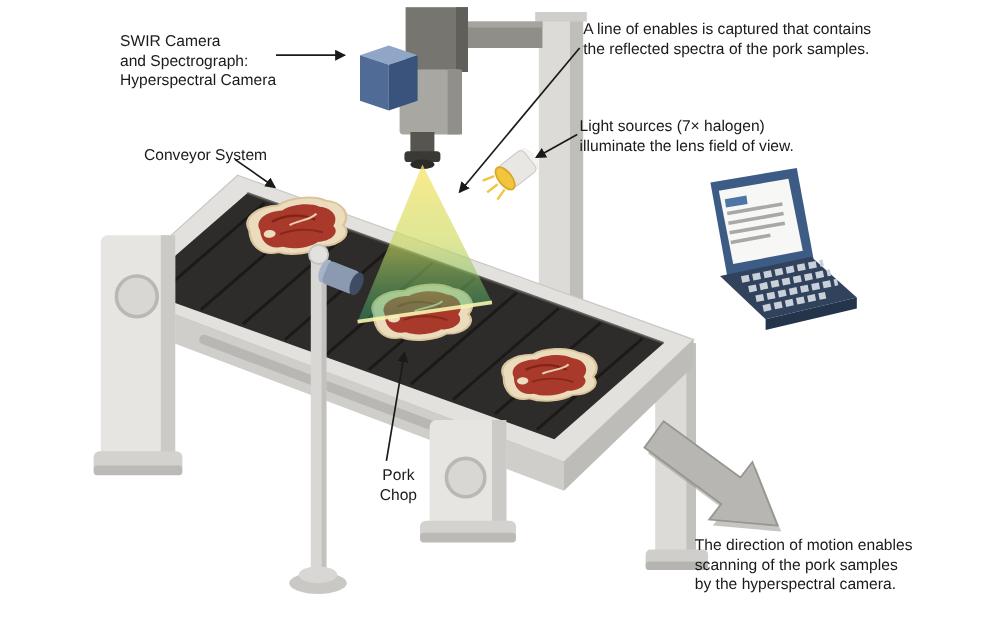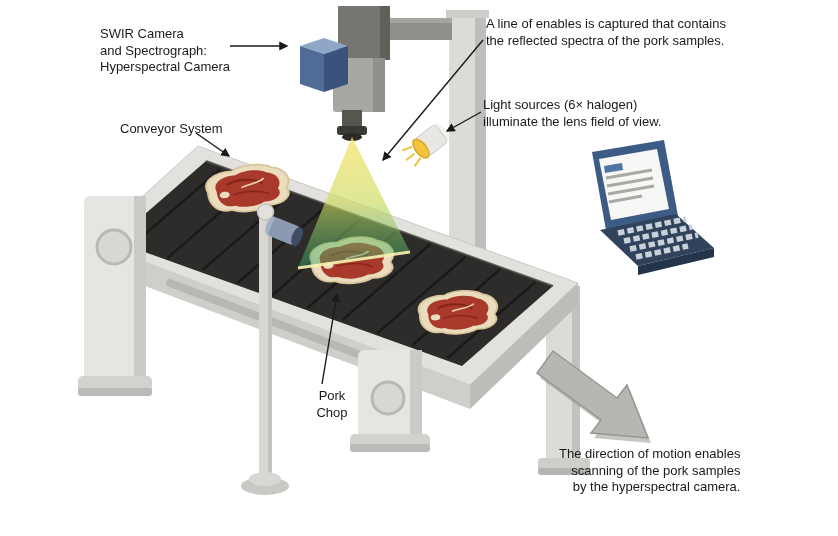--- a/index.html
+++ b/index.html
@@ -160,21 +160,21 @@
     <line x1="322" y1="384" x2="337" y2="294" marker-end="url(#ah)"></line>
   </g>
 </svg>
 
 
 <div class="label" style="left:100px; top:26px;">SWIR Camera
 and Spectrograph:
 Hyperspectral Camera</div>
 <div class="label" style="left:486px; top:16px;">A line of enables is captured that contains
 the reflected spectra of the pork samples.</div>
-<div class="label" style="left:483px; top:97px;">Light sources (6× halogen)
+<div class="label" style="left:483px; top:97px;">Light sources (7× halogen)
 illuminate the lens field of view.</div>
 <div class="label" style="left:120px; top:121px;text-align:right;">Conveyor System</div>
 <div class="label center" style="left:297px; top:388px; width:46px;">Pork
 Chop</div>
-<div class="label" style="left:559px; top:446px;text-align:right;">The direction of motion enables
+<div class="label" style="left:579px; top:446px;">The direction of motion enables
 scanning of the pork samples
 by the hyperspectral camera.</div>
 </div>
 
 </body></html>

